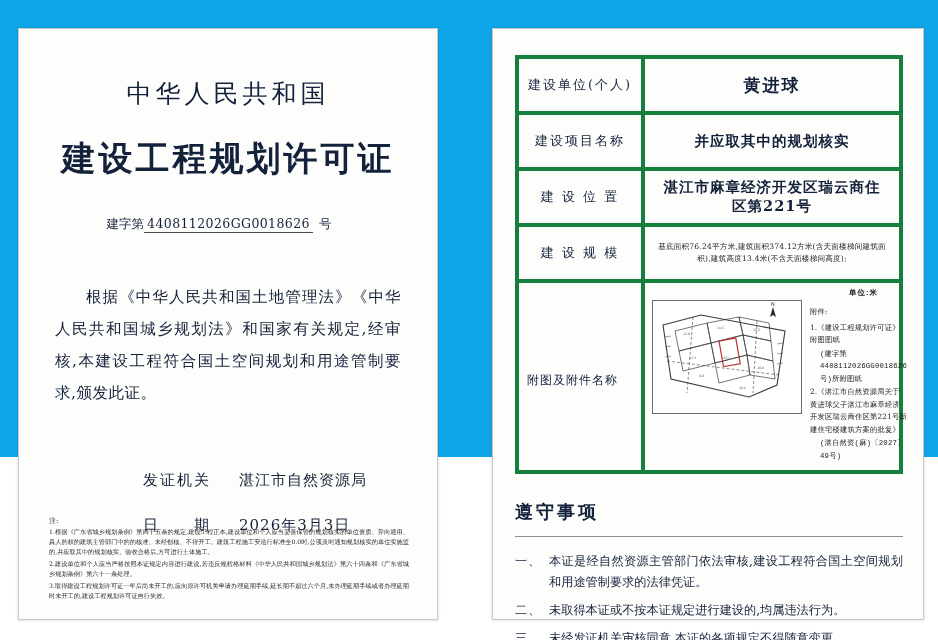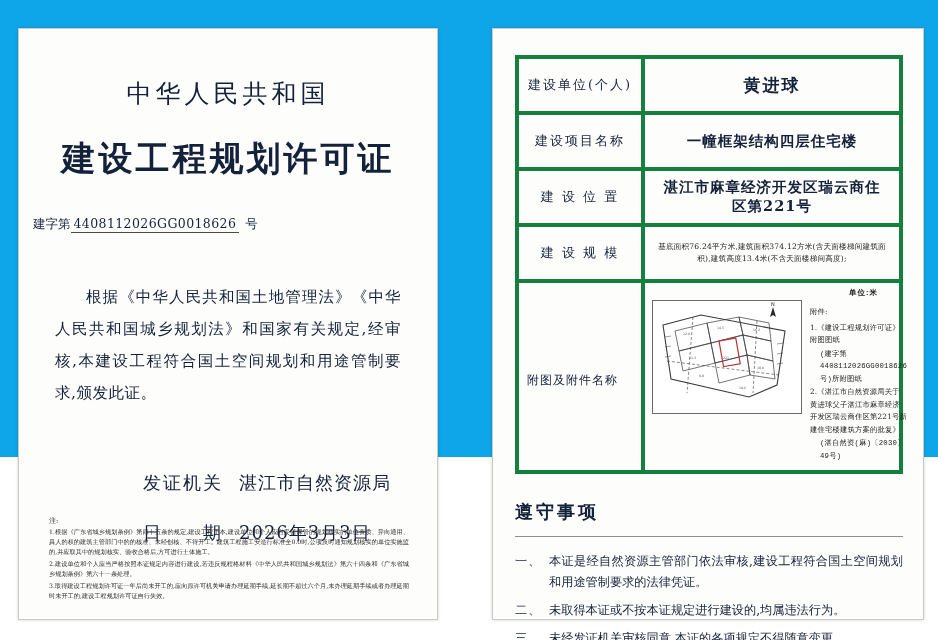--- a/index.html
+++ b/index.html
@@ -64,21 +64,21 @@
     font-family: "DejaVu Serif", serif;
     font-size: 34px;
     letter-spacing: 3px;
     color: #14213a;
     margin-top: 26px;
     font-weight: 600;
   }
 
   .cert-number-row {
     margin-top: 34px;
-    text-align: left;
+    text-align: center;
     padding-right: 18px;
     font-size: 12px;
     color: #15223d;
     font-family: "DejaVu Serif", serif;
   }
   .cert-number-row .lbl { font-size: 12.5px; }
   .cert-number-row .num {
     border-bottom: 1px solid #4a4a4a;
     padding: 0 3px 1px 3px;
     font-size: 12.5px;
@@ -95,21 +95,21 @@
     color: #14213a;
     text-align: justify;
     text-indent: 2em;
     letter-spacing: 0.5px;
   }
 
   .cert-signature {
     margin-top: 62px;
     padding-left: 110px;
     font-family: "DejaVu Serif", serif;
-    font-size: 18px;
+    font-size: 15px;
     color: #14213a;
     letter-spacing: 1px;
   }
   .cert-signature .row {
     display: flex;
     align-items: baseline;
     margin-bottom: 26px;
   }
   .cert-signature .k {
     width: 96px;
@@ -317,21 +317,21 @@
         <tbody>
             <tr>
           <td class="lbl-cell">建设单位(个人)</td>
           <td class="val-cell">
             <div class="val-big">黄进球</div>
           </td>
         </tr>
         <tr>
           <td class="lbl-cell">建设项目名称</td>
           <td class="val-cell">
-            <div class="val-mid">一幢框架结构四层住宅楼</div>
+            <div class="val-mid">并应取其中的规划核实</div>
           </td>
         </tr>
         <tr>
           <td class="lbl-cell">建 设 位 置</td>
           <td class="val-cell">
             <div class="val-mid">湛江市麻章经济开发区瑞云商住区第221号</div>
           </td>
         </tr>
         <tr>
           <td class="lbl-cell">建 设 规 模</td>
@@ -387,21 +387,21 @@
                       <text x="86" y="88">10.6</text>
                     </g>
                   </svg>
                 </div>
 
                 <div class="attach-text">
                   <div class="at-title">附件:</div>
                   <p>1.《建设工程规划许可证》附图图纸</p>
                   <p class="indent">(建字第4408112026GG0018626号)所附图纸</p>
                   <p>2.《湛江市自然资源局关于黄进球父子湛江市麻章经济开发区瑞云商住区第221号新建住宅楼建筑方案的批复》</p>
-                  <p class="indent">(湛自然资(麻)〔2030〕49号)</p>
+                  <p class="indent">(湛自然资(麻)〔2027〕49号)</p>
                 </div>
 
               </div>
             </div>
           </td>
         </tr>
       </tbody>
         </table>
 
       <div class="rules-title">遵守事项</div>

